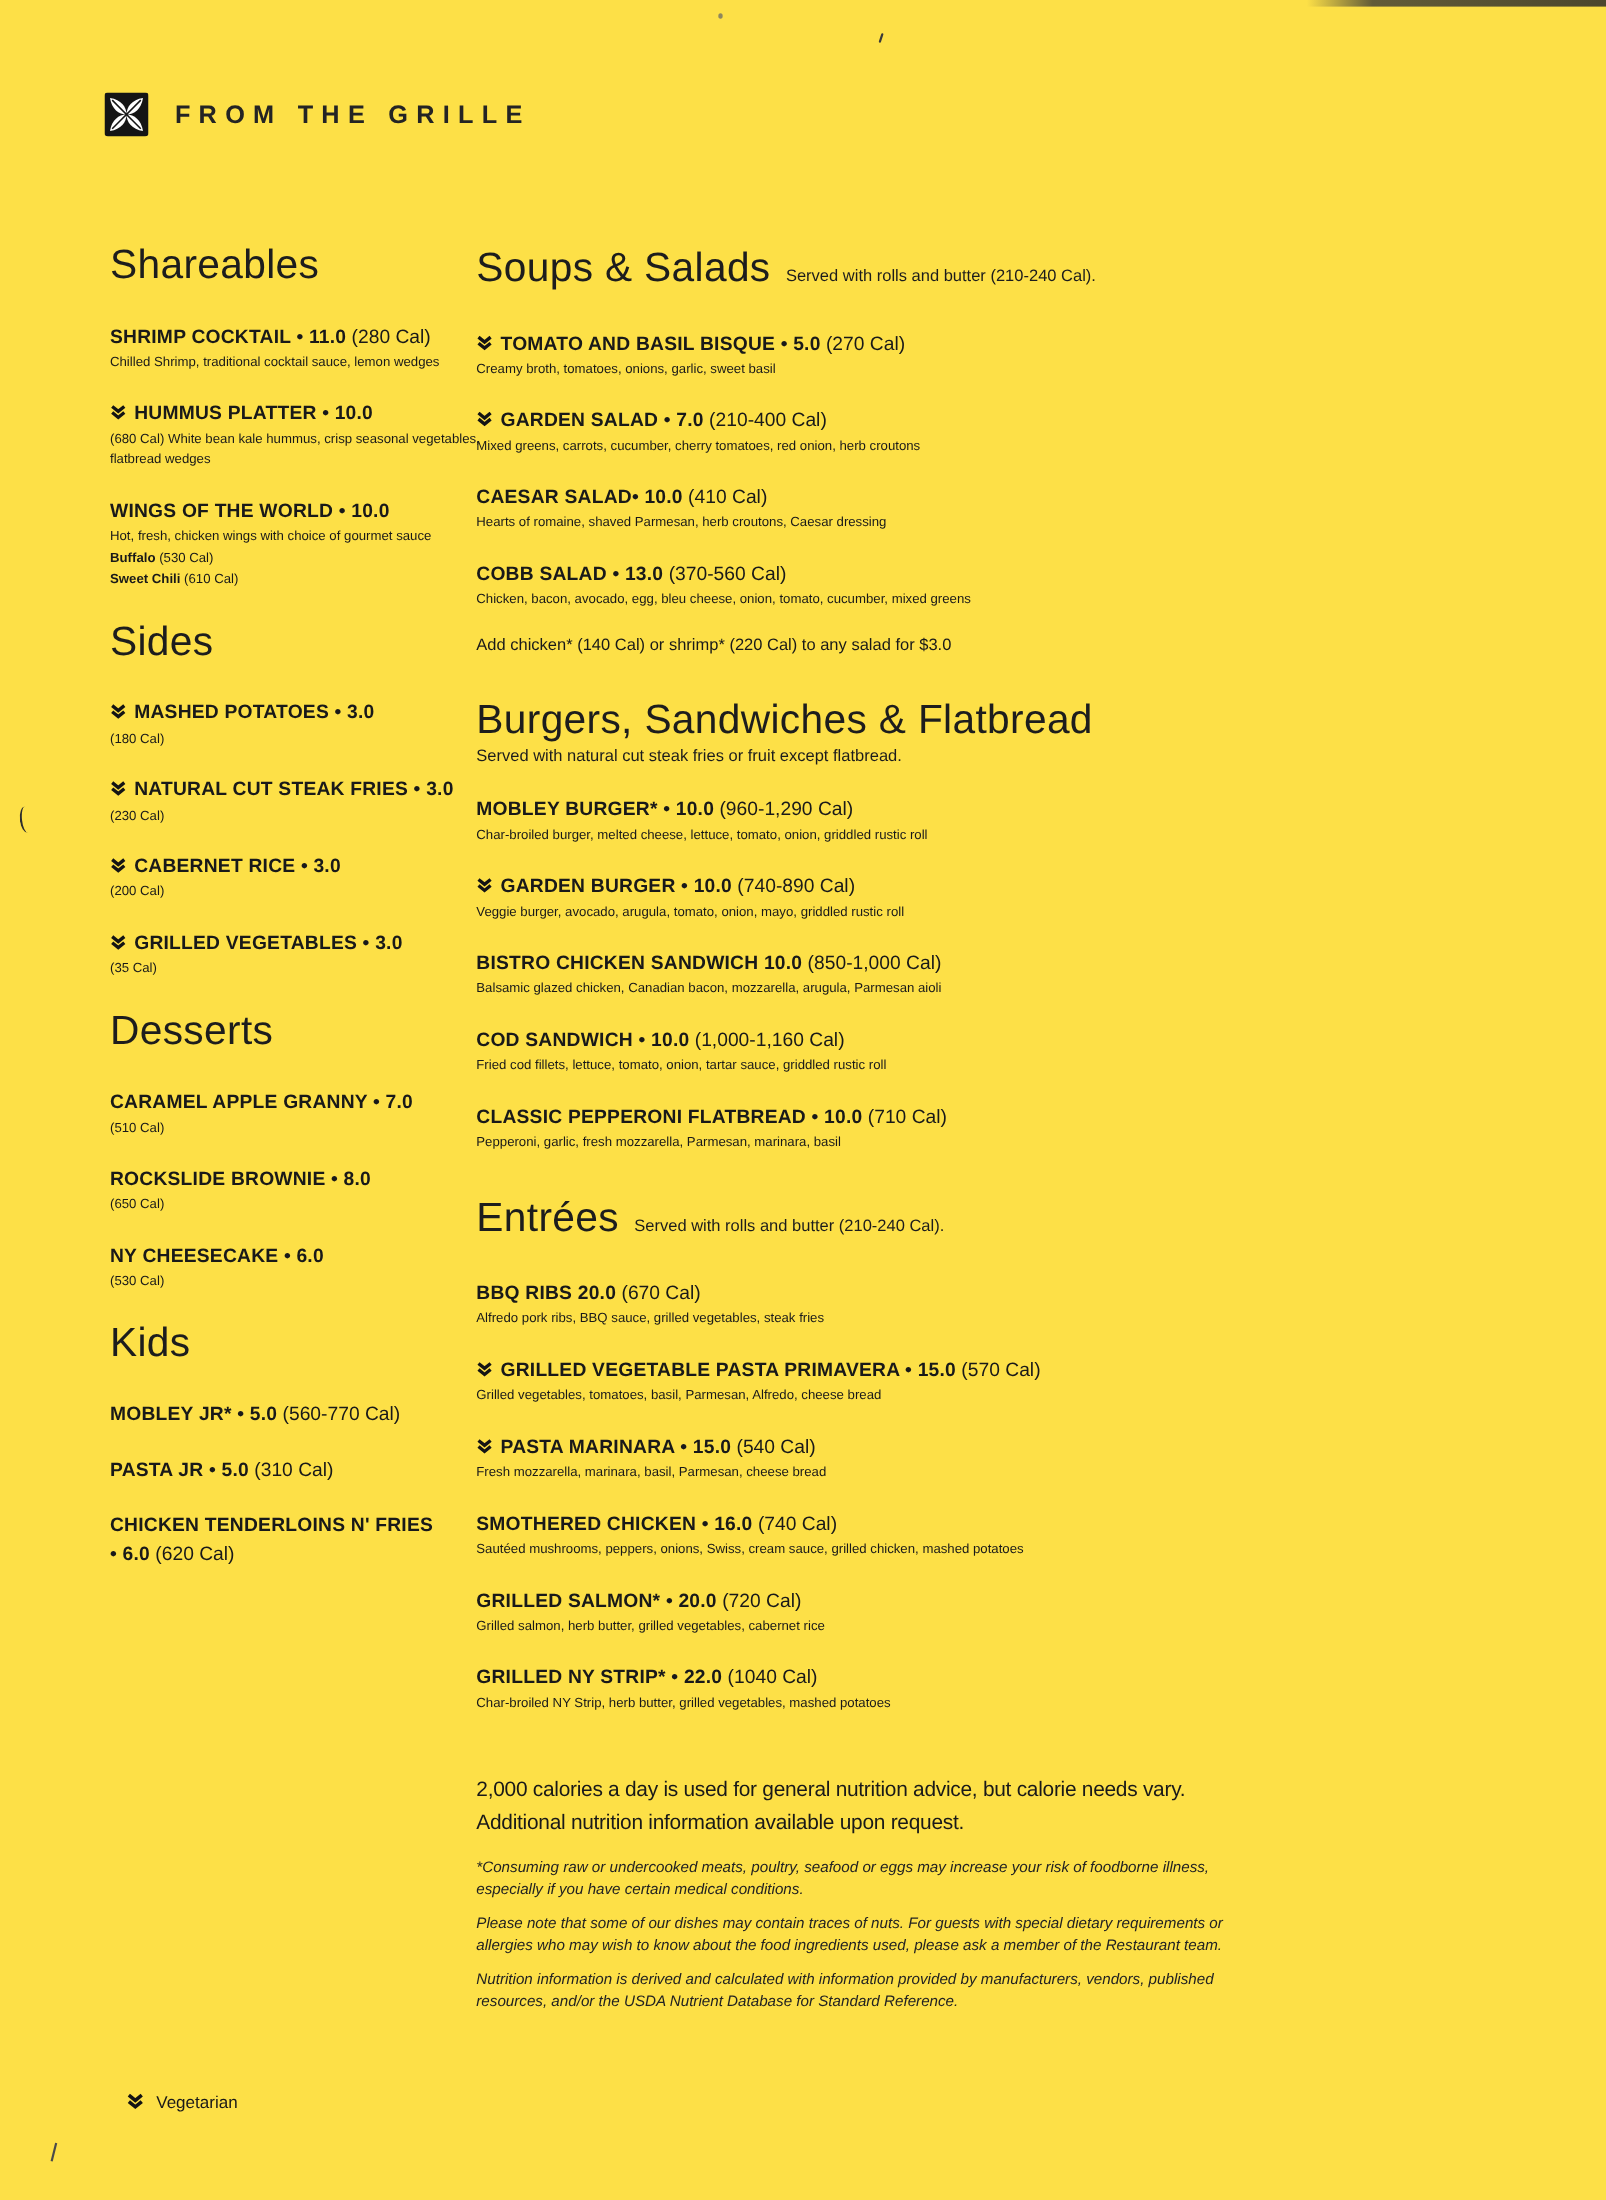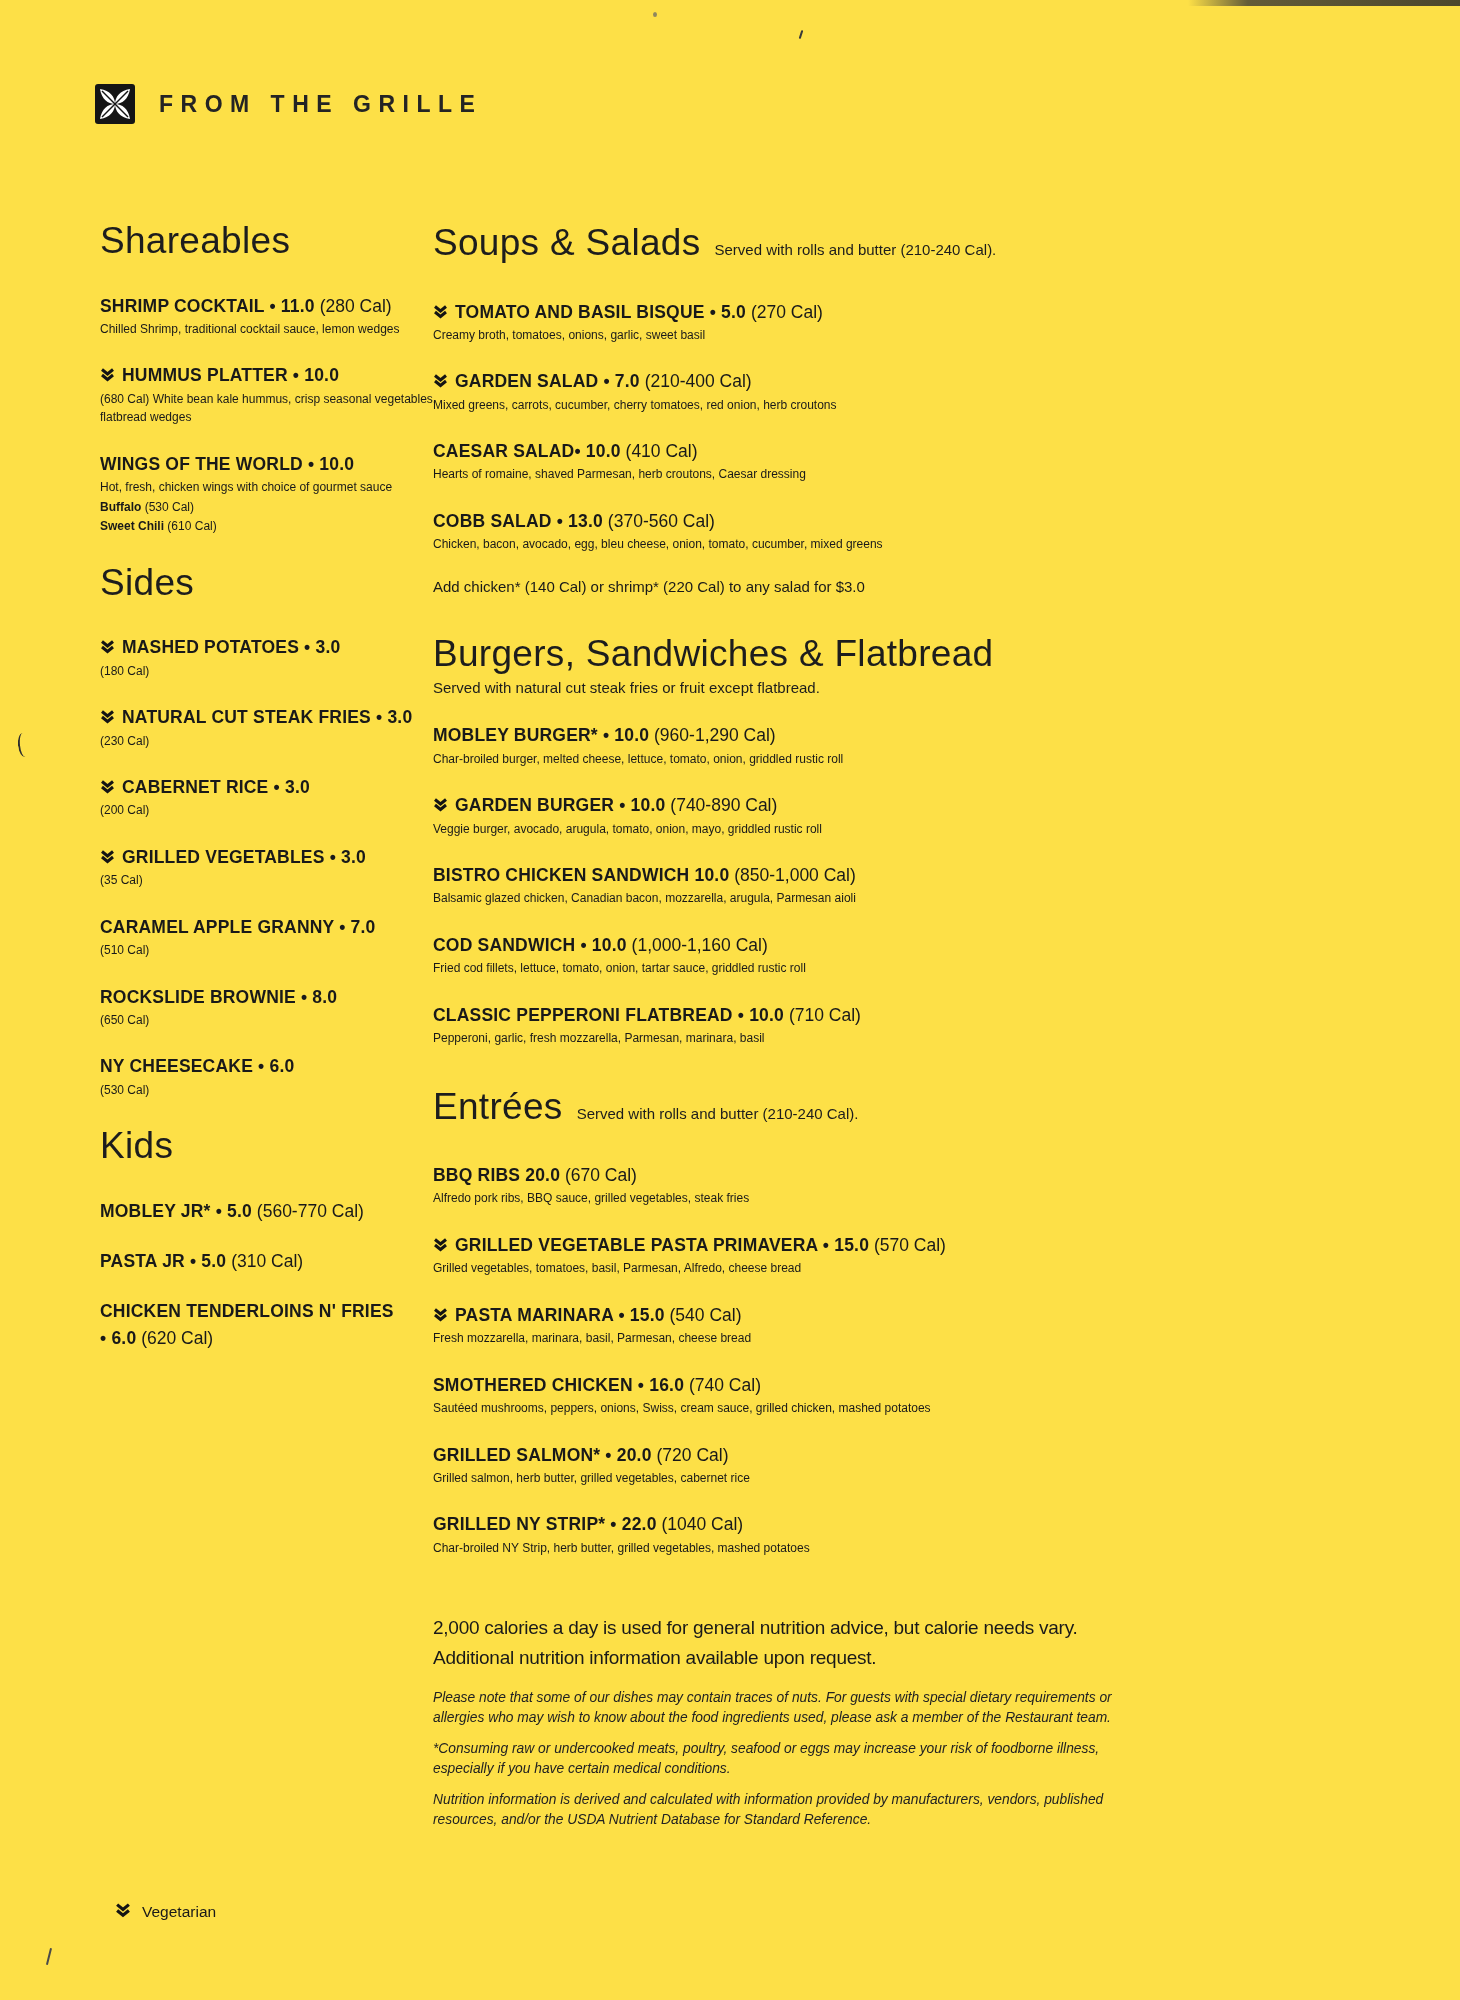--- a/index.html
+++ b/index.html
@@ -134,20 +134,21 @@
     </div>
 
     <div class="item">
       <p class="t"><span class="veg"><svg width="15" height="14" viewBox="0 0 15 14">
               <path d="M2 1.5 L7.5 6 L13 1.5" fill="none" stroke="#141414" stroke-width="3"></path>
               <path d="M2 7 L7.5 11.5 L13 7" fill="none" stroke="#141414" stroke-width="3"></path>
             </svg></span><b>GRILLED VEGETABLES • 3.0</b></p>
       <p class="d">(35 Cal)</p>
     </div>
 
+    <h2 class="sec-h mtL">Desserts</h2>
 
     <div class="item">
       <p class="t"><b>CARAMEL APPLE GRANNY • 7.0</b></p>
       <p class="d">(510 Cal)</p>
     </div>
 
     <div class="item">
       <p class="t"><b>ROCKSLIDE BROWNIE • 8.0</b></p>
       <p class="d">(650 Cal)</p>
     </div>
@@ -275,22 +276,22 @@
       <p class="d">Grilled salmon, herb butter, grilled vegetables, cabernet rice</p>
     </div>
 
     <div class="item">
       <p class="t"><b>GRILLED NY STRIP* • 22.0</b> <span class="cal">(1040 Cal)</span></p>
       <p class="d">Char-broiled NY Strip, herb butter, grilled vegetables, mashed potatoes</p>
     </div>
 
     <div class="footer">
       <p class="notice">2,000 calories a day is used for general nutrition advice, but calorie needs vary. Additional nutrition information available upon request.</p>
+      <p class="fn">*Consuming raw or undercooked meats, poultry, seafood or eggs may increase your risk of foodborne illness, especially if you have certain medical conditions.</p>
       <p class="fn">Please note that some of our dishes may contain traces of nuts. For guests with special dietary requirements or allergies who may wish to know about the food ingredients used, please ask a member of the Restaurant team.</p>
-      <p class="fn">*Consuming raw or undercooked meats, poultry, seafood or eggs may increase your risk of foodborne illness, especially if you have certain medical conditions.</p>
       <p class="fn">Nutrition information is derived and calculated with information provided by manufacturers, vendors, published resources, and/or the USDA Nutrient Database for Standard Reference.</p>
     </div>
 
   </div>
 
   <div class="legend">
     <span class="veg"><svg width="16" height="15" viewBox="0 0 15 14">
           <path d="M2 1.5 L7.5 6 L13 1.5" fill="none" stroke="#141414" stroke-width="3"></path>
           <path d="M2 7 L7.5 11.5 L13 7" fill="none" stroke="#141414" stroke-width="3"></path>
         </svg></span>

